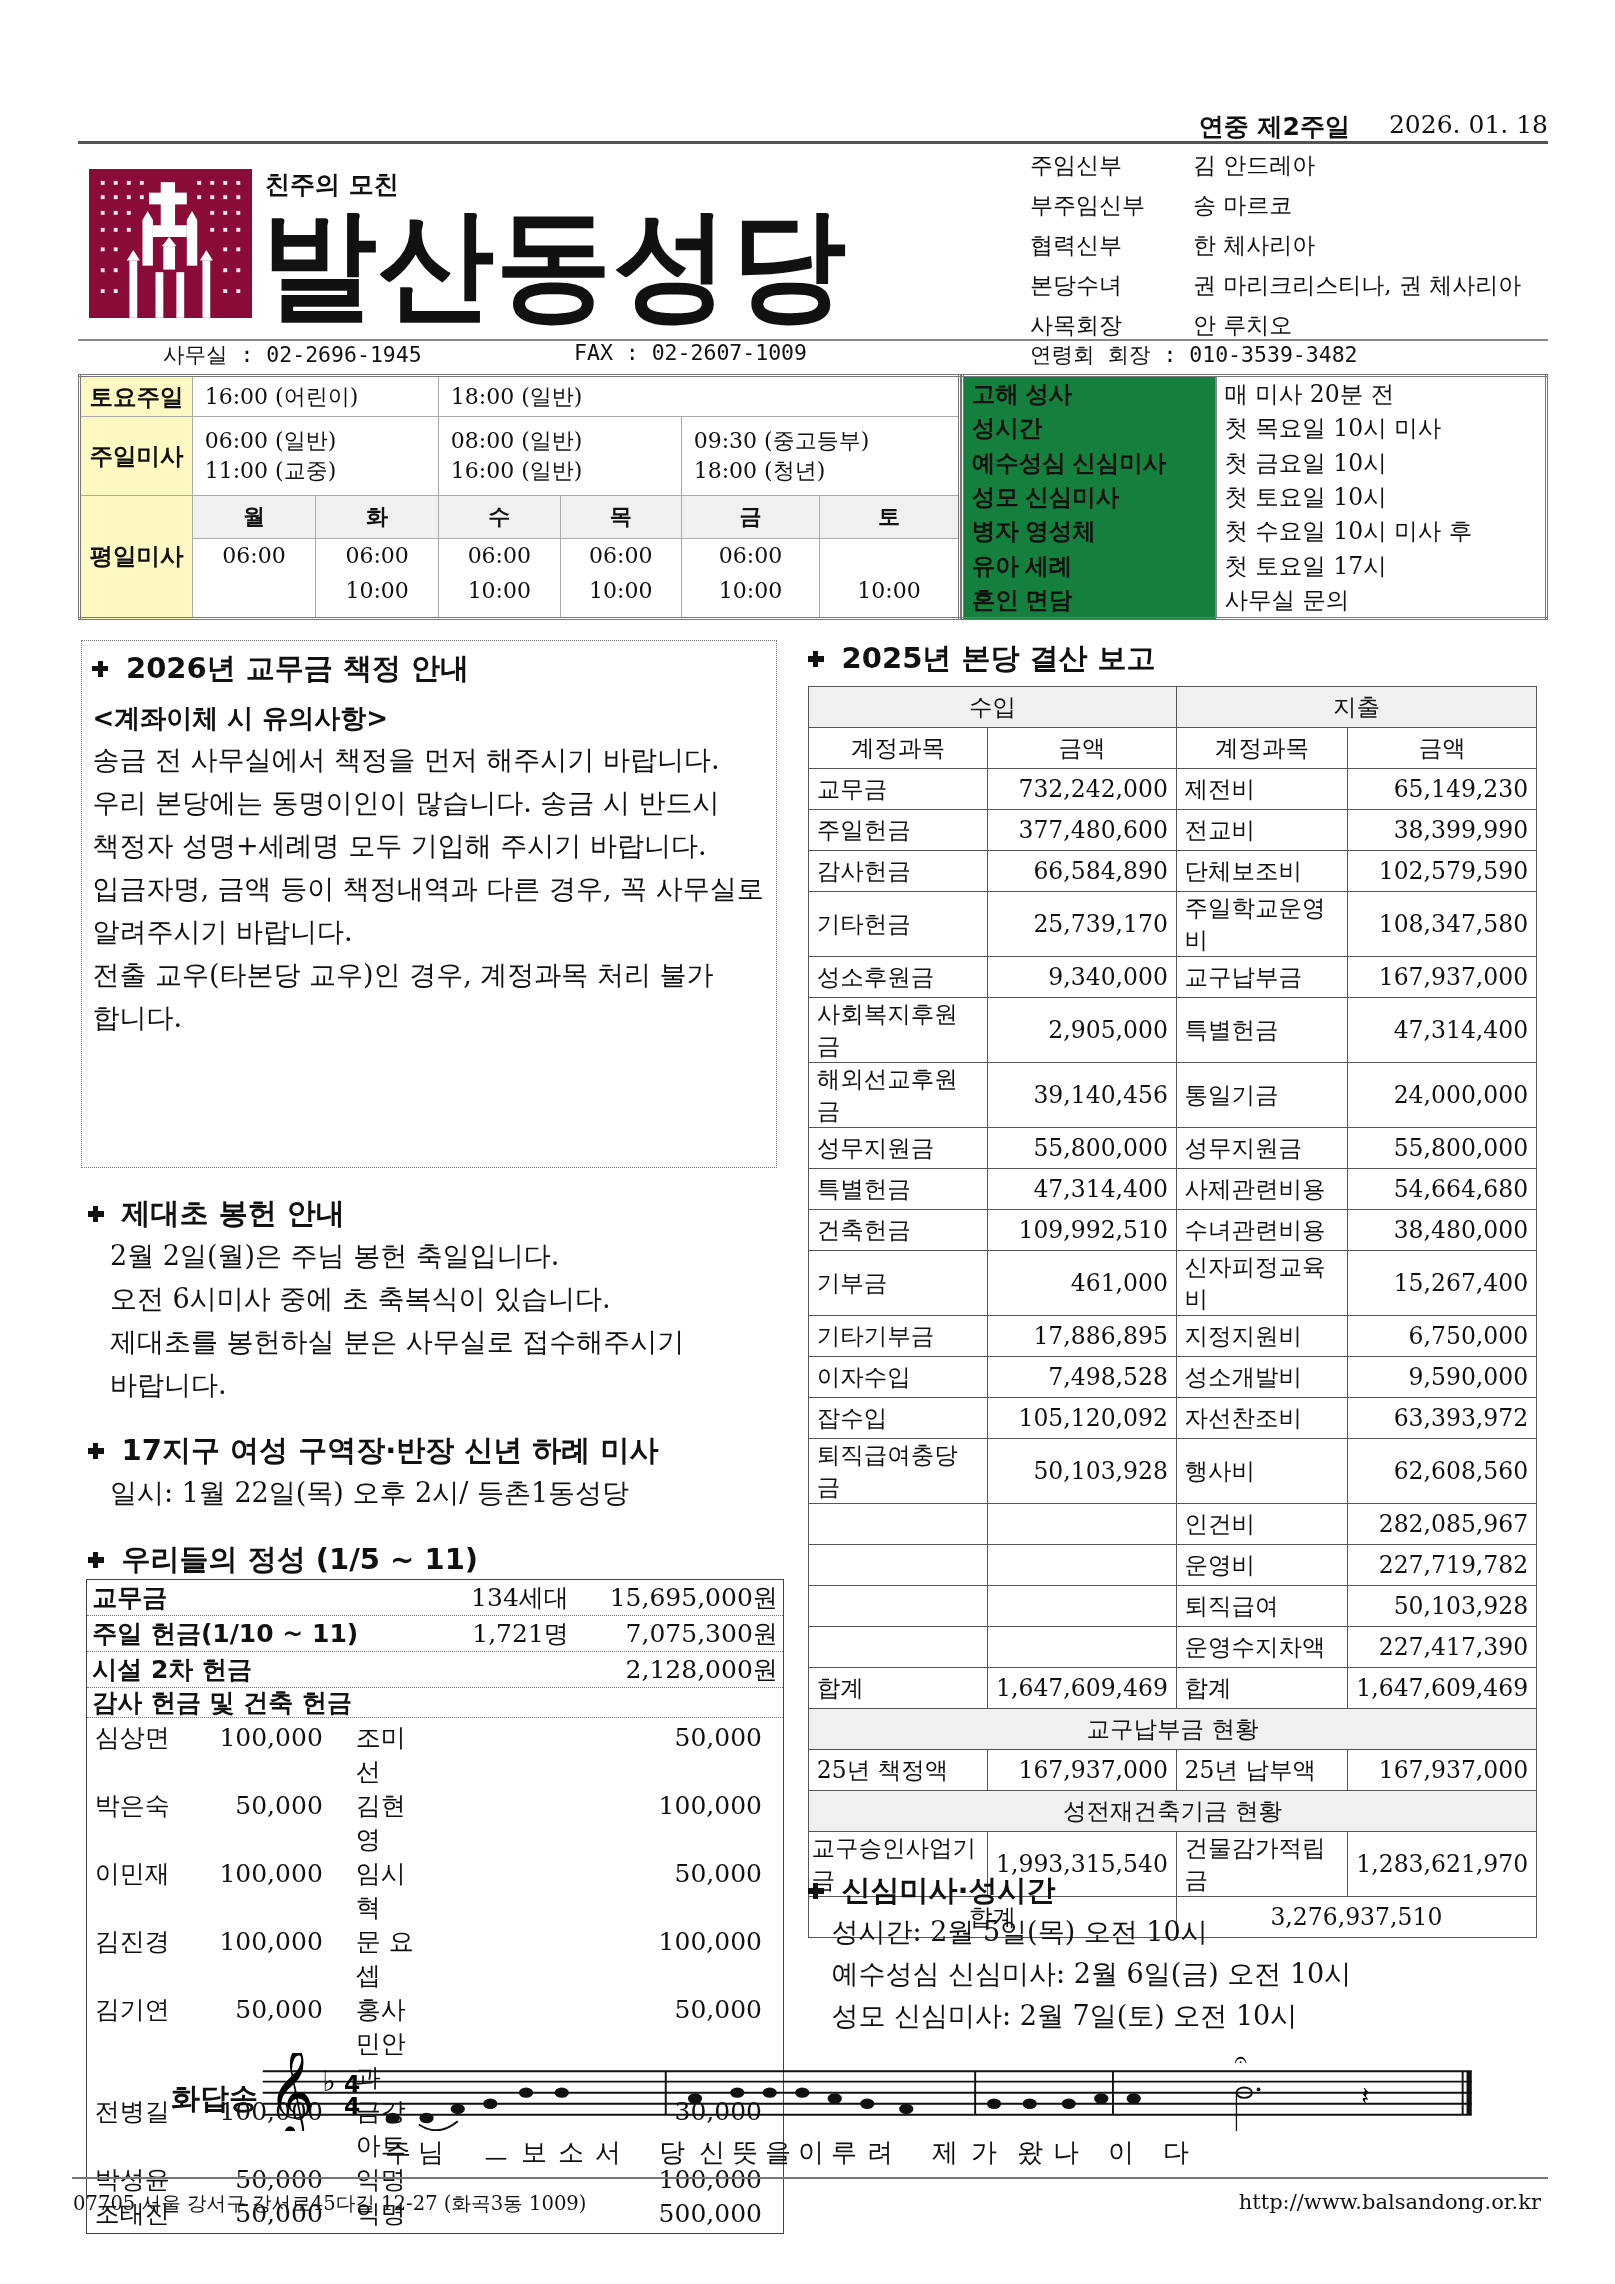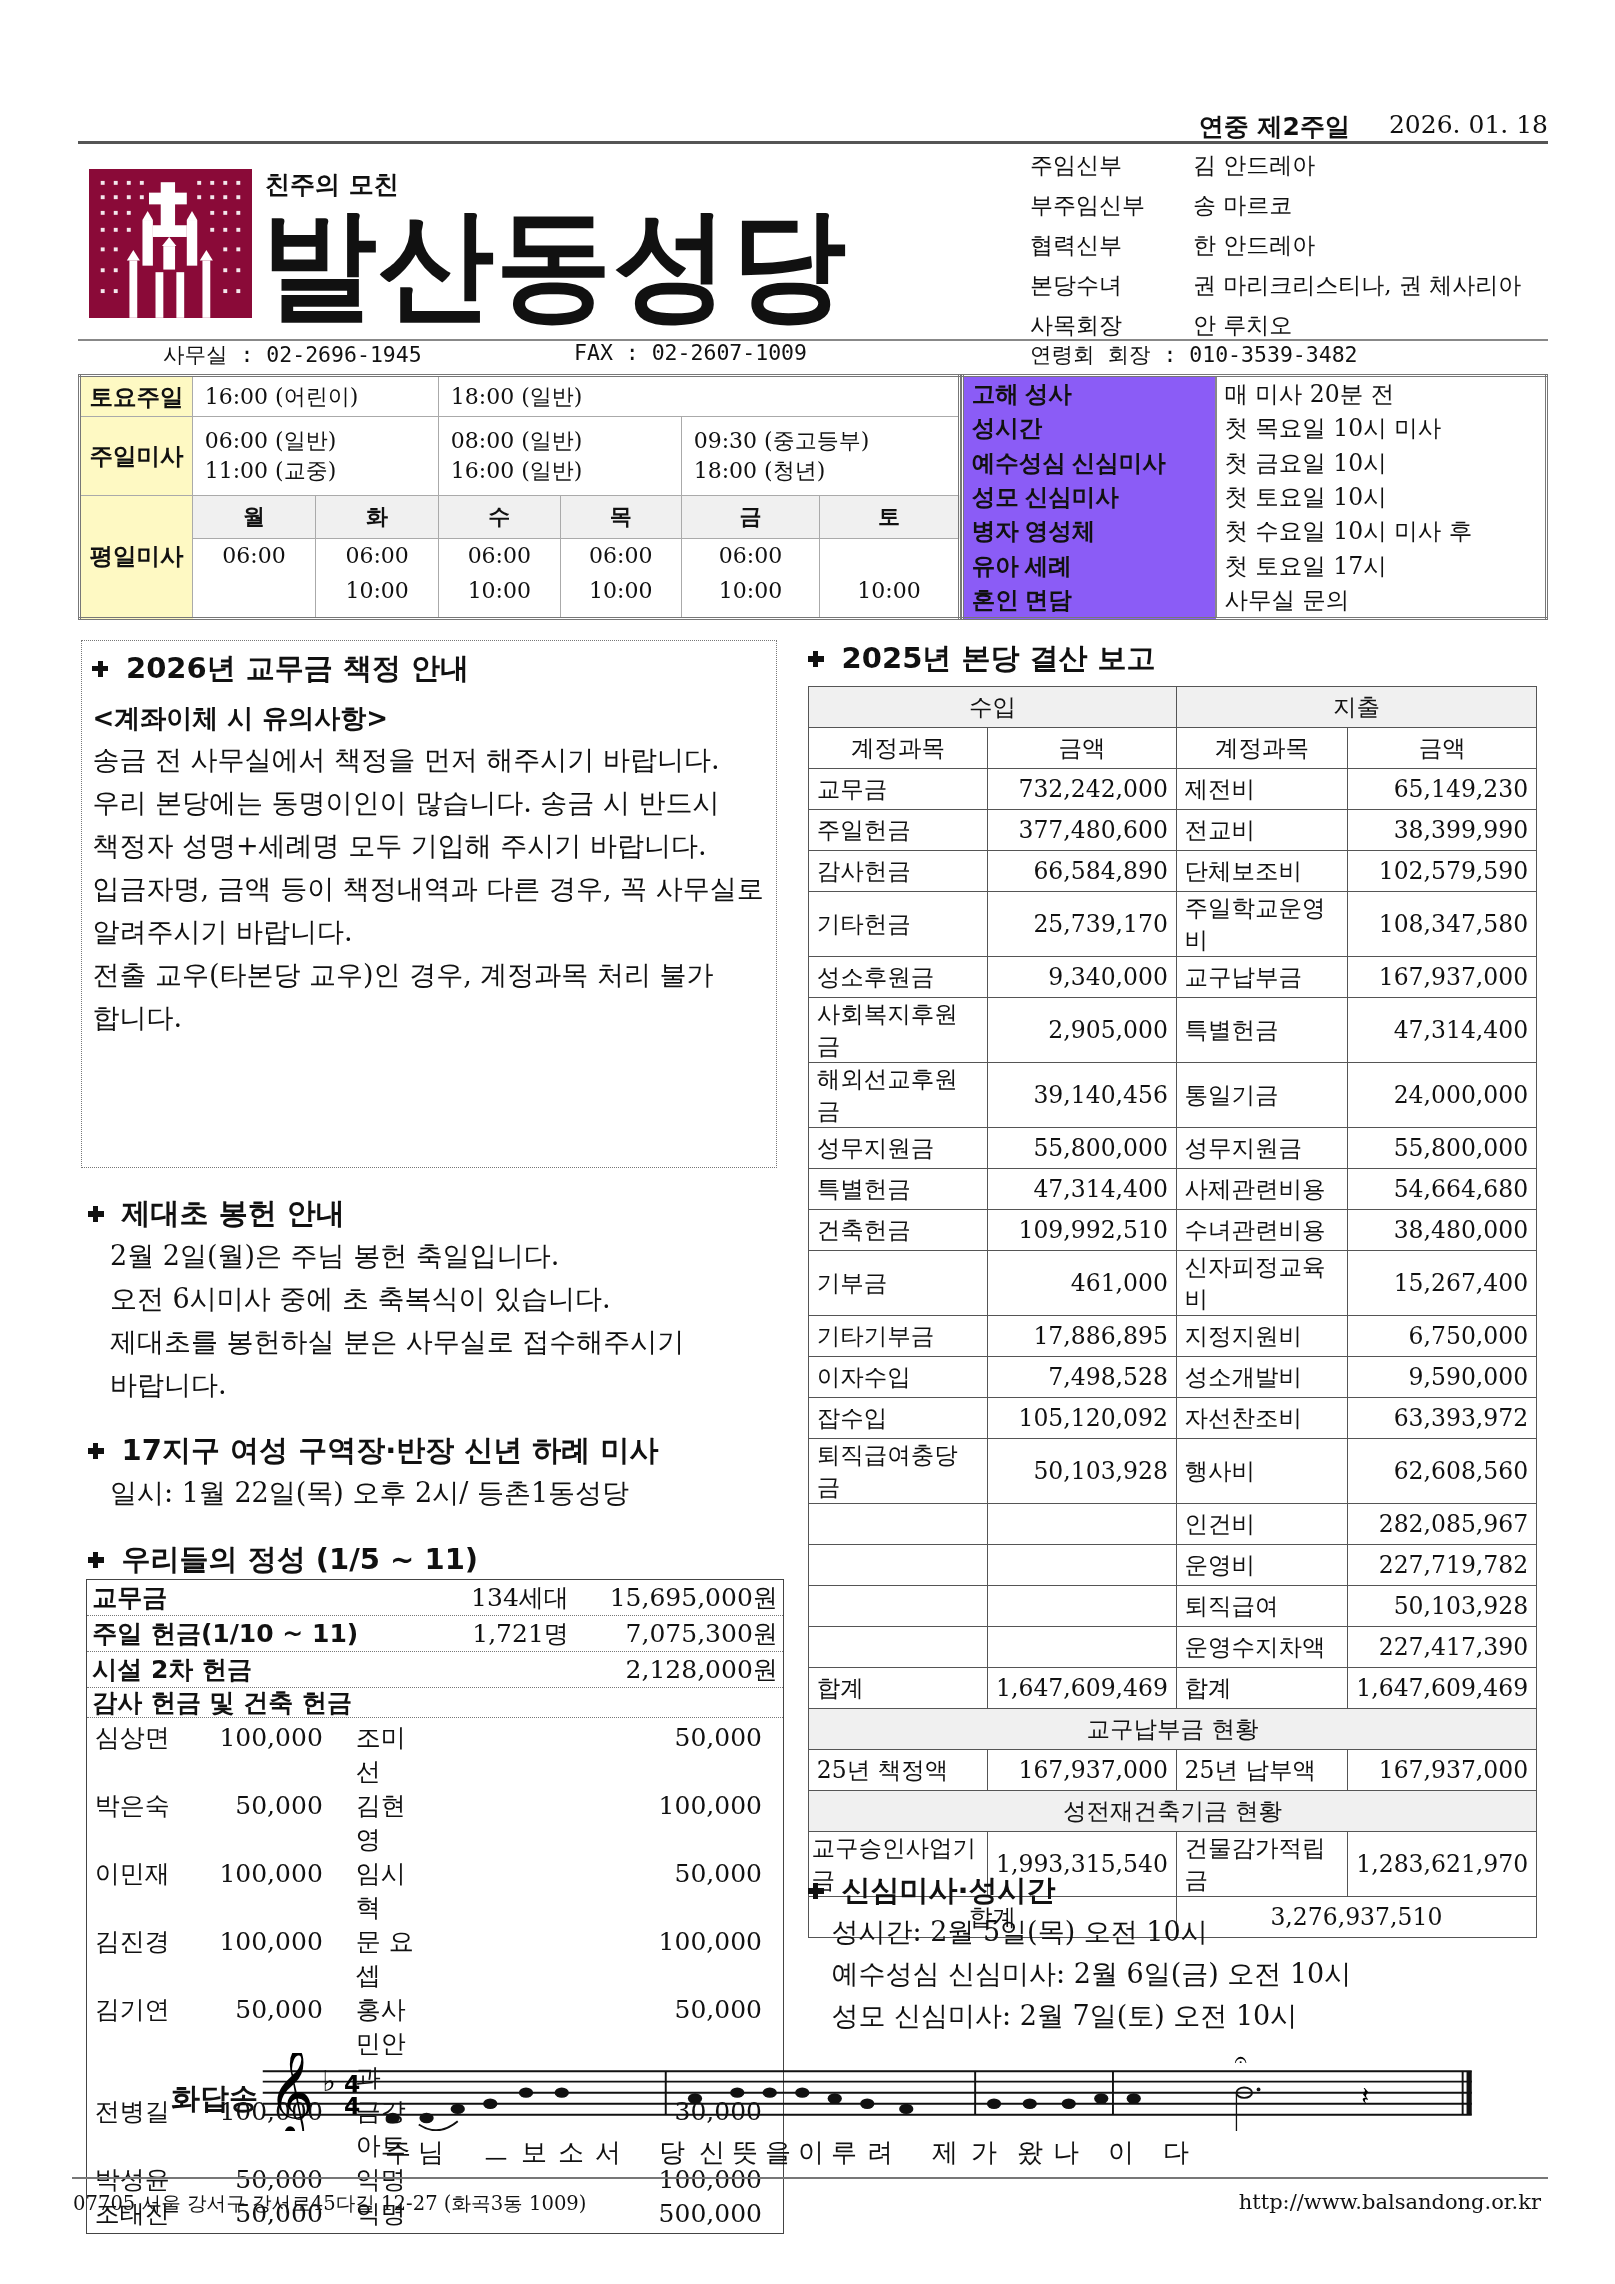--- a/index.html
+++ b/index.html
@@ -20,21 +20,21 @@
   .contact{top:340px;font-size:21.5px;font-family:"DejaVu Sans Mono","Liberation Mono",monospace;}
   
   table{border-collapse:collapse;}
   .sched{left:78px;top:374px;width:883px;height:246px;border:3.9px double #777;}
   .sched td{border:1.3px solid #aaa;font-size:22px;padding:0 11.7px;vertical-align:middle;}
   .sched .lbl{background:#fef9c3;font-family:"DejaVu Sans","Liberation Sans",sans-serif;font-weight:bold;font-size:23.5px;text-align:center;width:111px;padding:0;}
   .sched .day{background:#f0f0f0;font-family:"DejaVu Sans","Liberation Sans",sans-serif;font-weight:bold;text-align:center;}
   .sched .tm{text-align:center;}
   .sacr{left:961px;top:374px;width:587px;height:246px;border:3.9px double #777;}
   .sacr td{font-size:23.5px;padding:0 7.8px;height:34px;}
-  .sacr .k{background:#8b5cf6;font-family:Liberation Serif, serif;font-weight:bold;width:235px;border-right:2px solid #888;}
+  .sacr .k{background:#15803d;font-family:Liberation Sans, sans-serif;font-weight:bold;width:235px;border-right:2px solid #888;}
   
   .sec-h{font-family:"DejaVu Sans","Liberation Sans",sans-serif;font-weight:bold;font-size:29px;display:flex;align-items:center;gap:18px;}
   .diamond{display:inline-block;width:15.6px;height:15.6px;position:relative;}
   .diamond:before{content:"";position:absolute;left:5.2px;top:0;width:5.2px;height:15.6px;background:#111;}
   .diamond:after{content:"";position:absolute;left:0;top:5.2px;width:15.6px;height:5.2px;background:#111;}
   .para{font-size:27px;line-height:43px;}
   .box1{left:81px;top:640px;width:696px;height:528px;border:1.3px dotted #777;padding:7.8px 10.4px;box-sizing:border-box;}
   .box1 .sub{font-family:"DejaVu Sans","Liberation Sans",sans-serif;font-weight:bold;font-size:26px;margin-top:9px;line-height:40px;}
   
   .offer{left:86px;top:1579px;width:696px;border:1.3px solid #444;}
@@ -132,21 +132,21 @@
   <div class="staff-row">
       <span class="staff-role">주임신부</span>
       <span>김 안드레아</span>
     </div>
   <div class="staff-row">
       <span class="staff-role">부주임신부</span>
       <span>송 마르코</span>
     </div>
   <div class="staff-row">
       <span class="staff-role">협력신부</span>
-      <span>한 안드레아</span>
+      <span>한 체사리아</span>
     </div>
   <div class="staff-row">
       <span class="staff-role">본당수녀</span>
       <span>권 마리크리스티나, 권 체사리아</span>
     </div>
   <div class="staff-row">
       <span class="staff-role">사목회장</span>
       <span>안 루치오</span>
     </div>
 </div>

